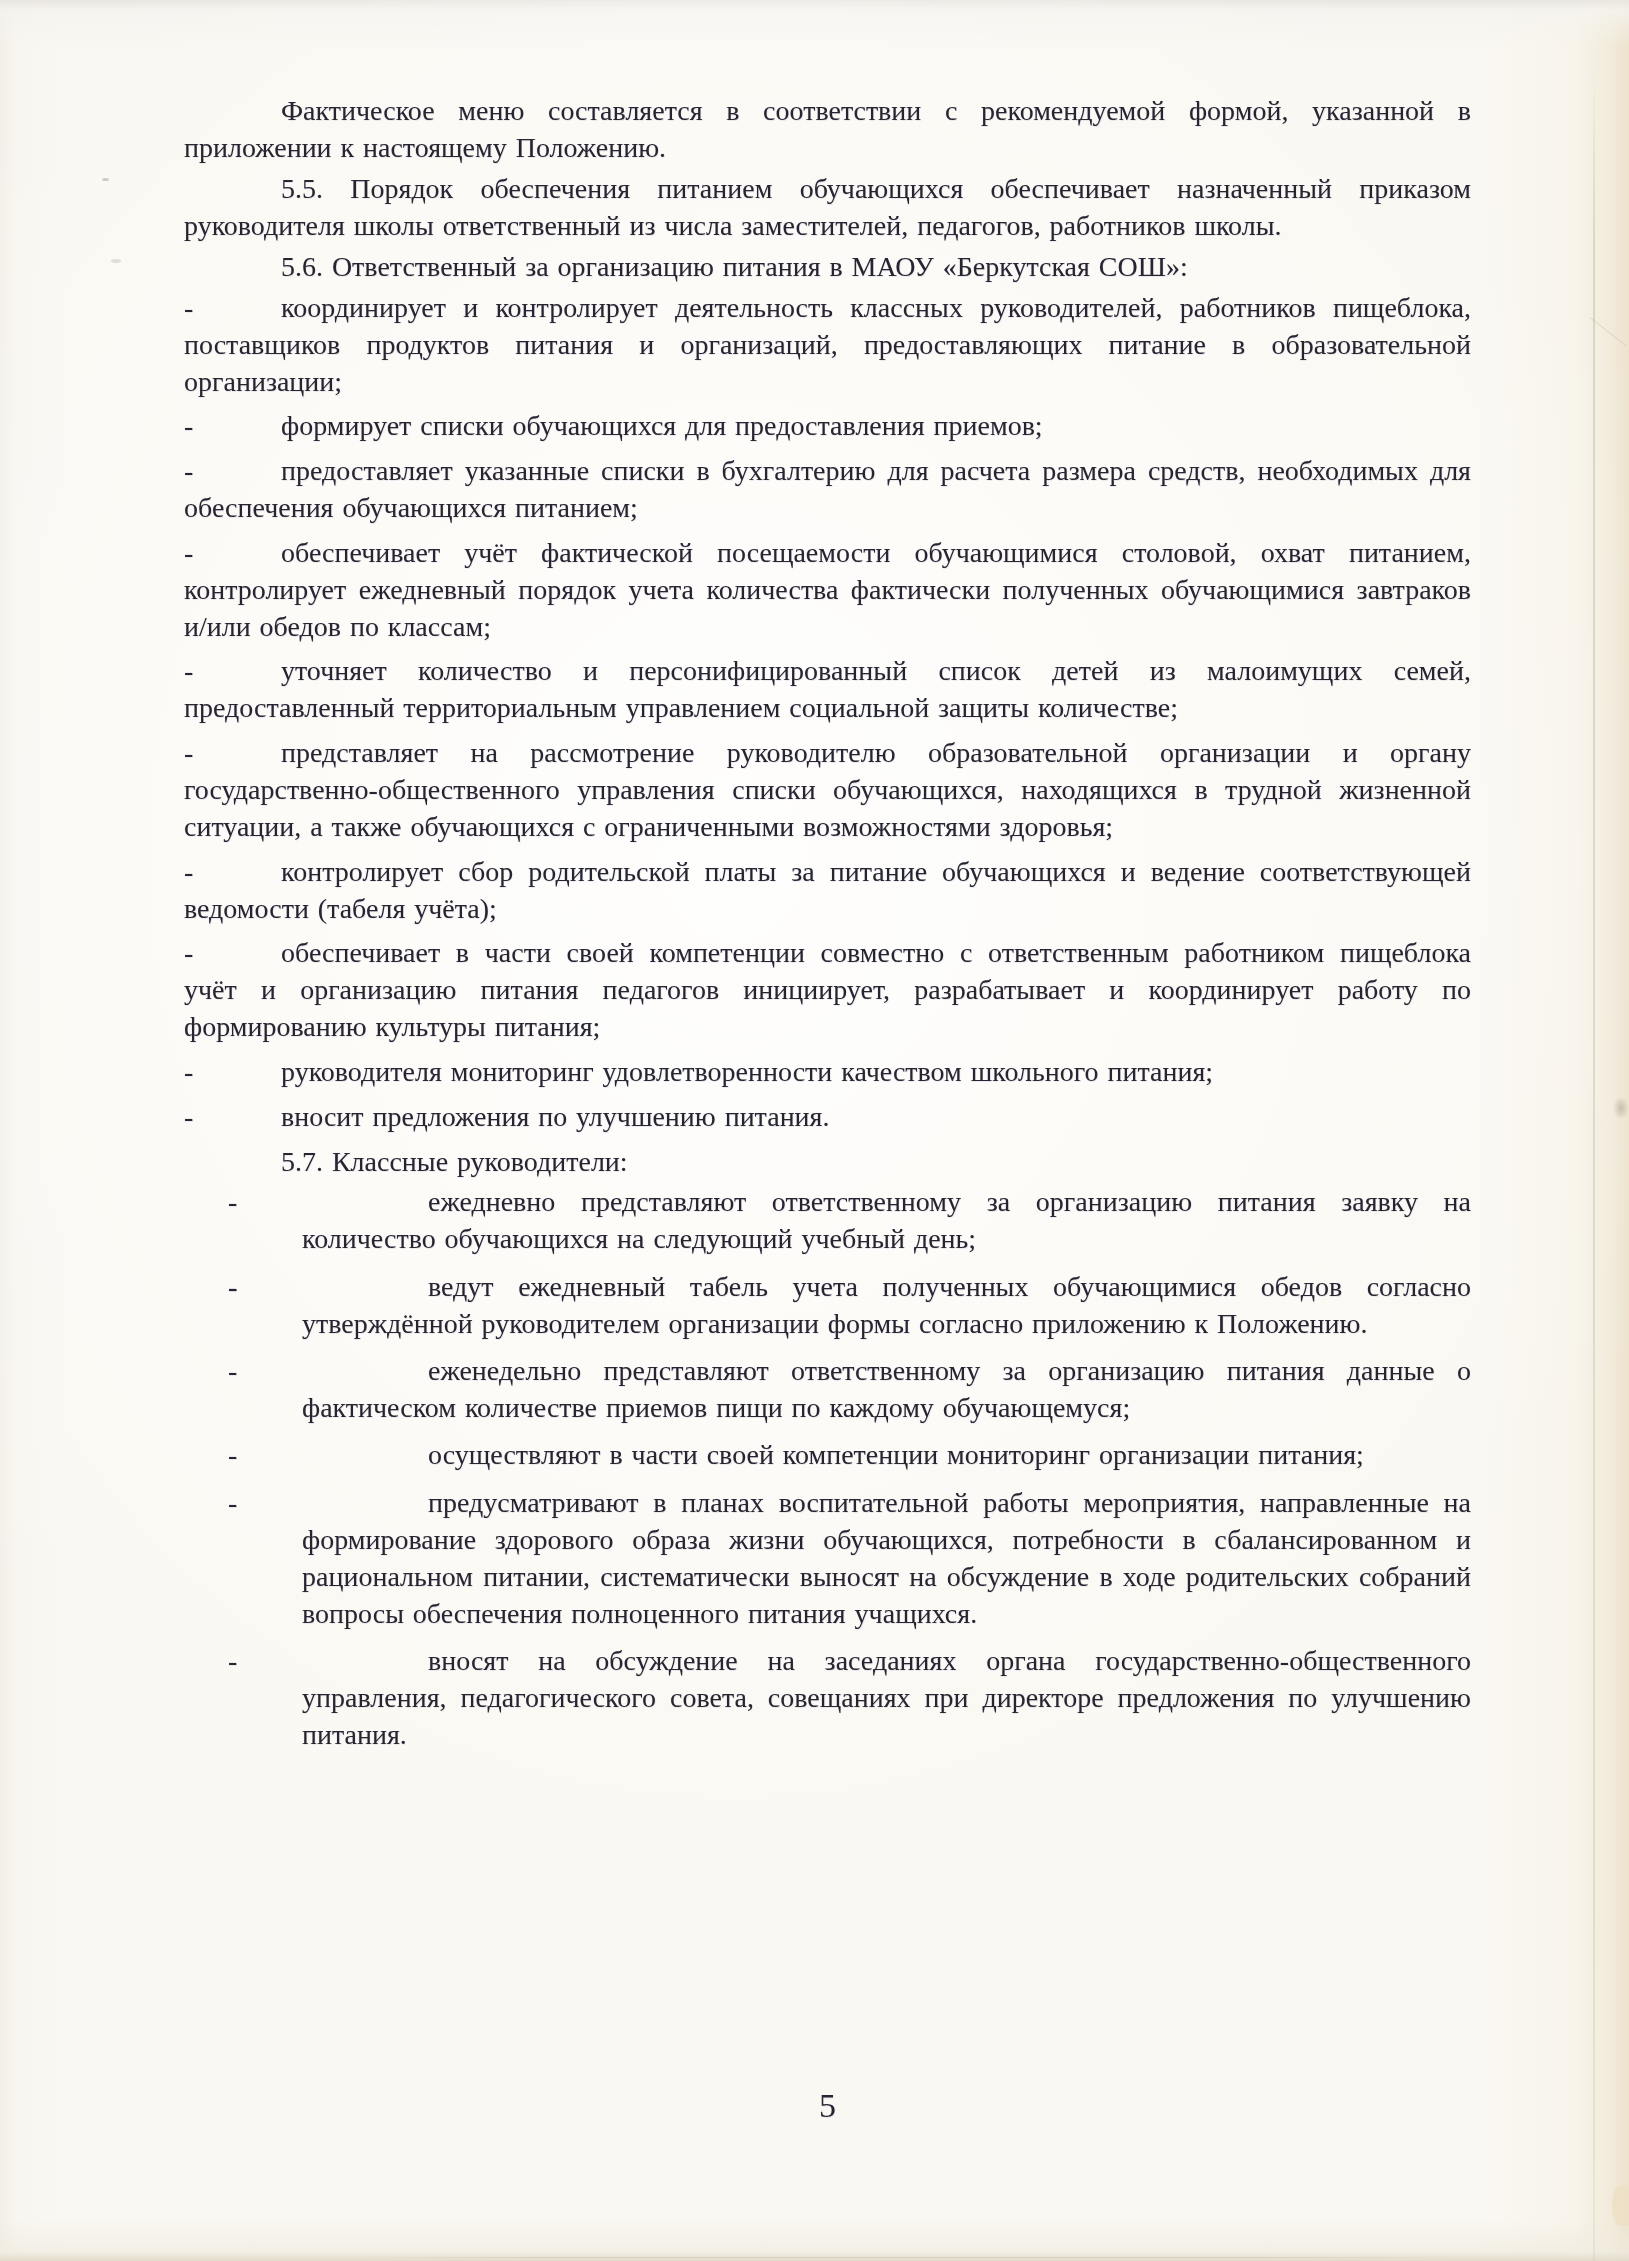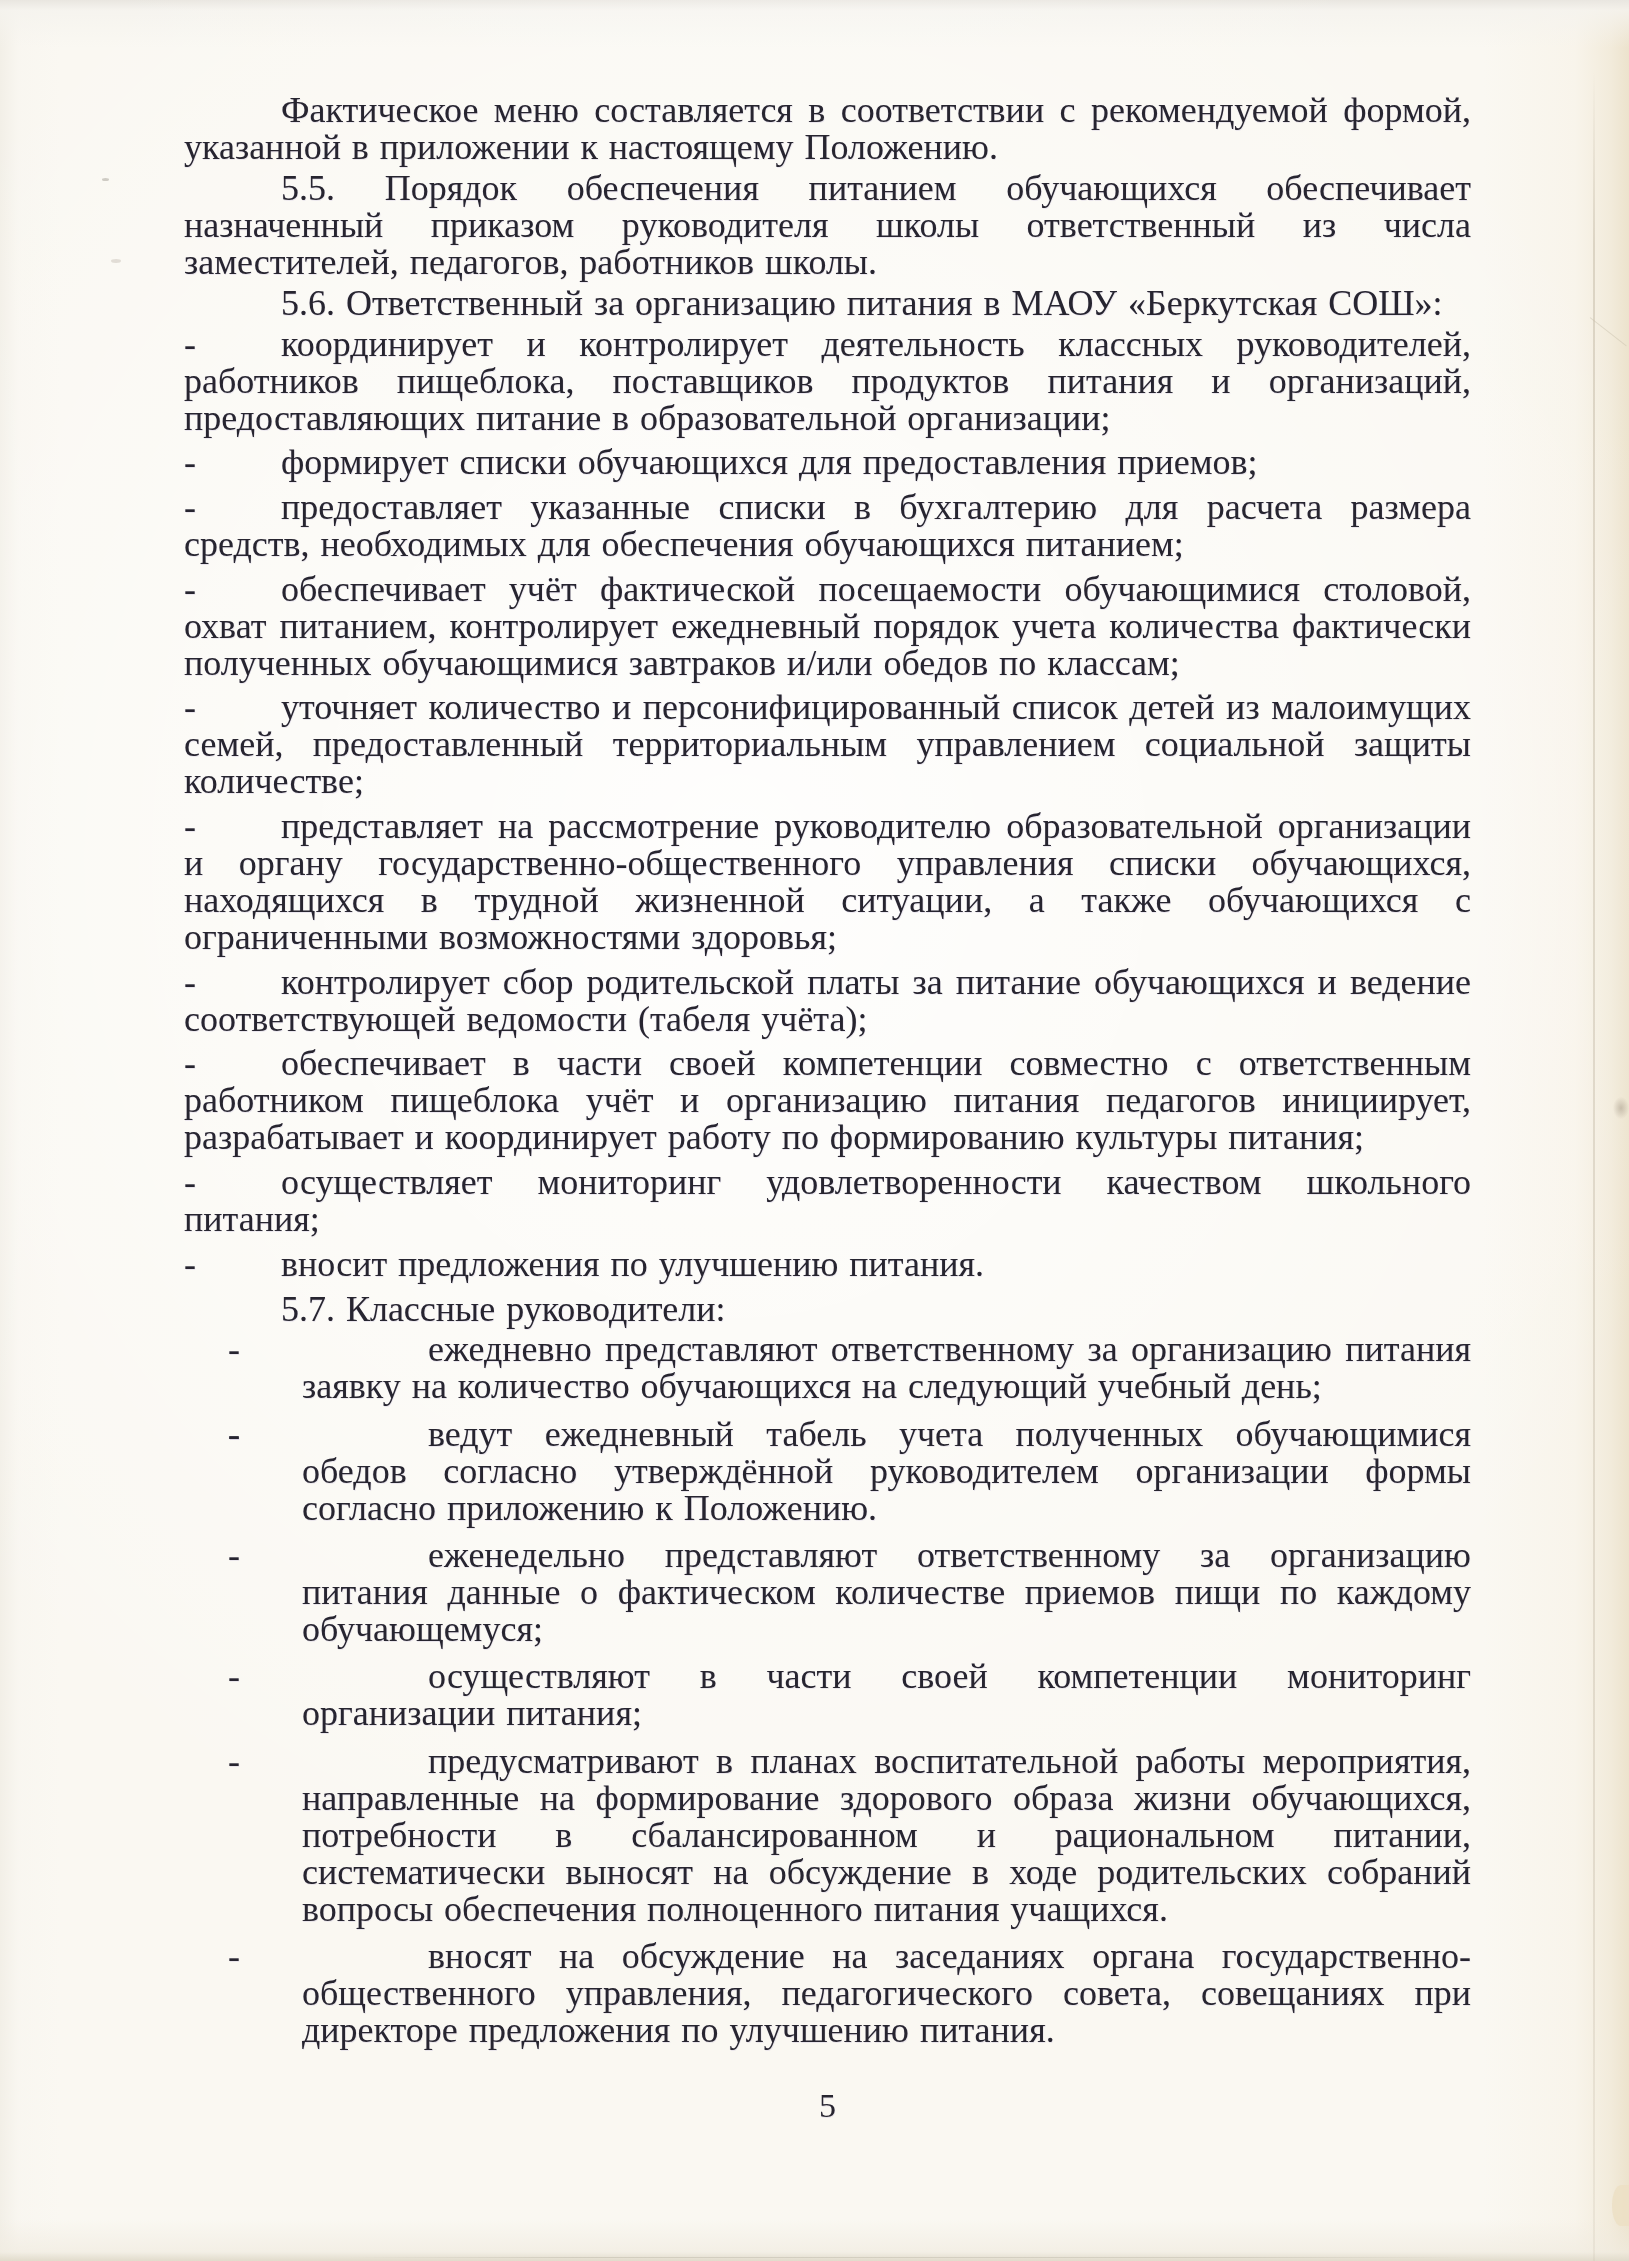--- a/index.html
+++ b/index.html
@@ -20,21 +20,21 @@
       linear-gradient(to top, #e1dbcb 0px, rgba(240,235,224,.7) 9px, rgba(250,248,243,0) 42px),
       linear-gradient(to left, var(--edge-cream) 0px, #f2ebdb 19.3px, rgba(248,243,233,.8) 55px, rgba(250,248,243,0) 148px),
       linear-gradient(to right, #f2efe7 0px, rgba(248,245,239,.6) 18px, rgba(250,248,243,0) 61px),
       var(--paper);
   }
   .text-block{
     position:absolute;
     left:184px;
     top:92px;
     width:1287px;
-    font-size:36px;
+    font-size:28px;
     line-height:37px;
     color:var(--ink);
     text-align:justify;
     word-spacing:1.9px;
     text-shadow:0.6px 0.6px 0 rgba(147,130,195,.16), -0.6px 0 0 rgba(147,130,195,.10);
   }
   .text-block p{margin:0 0 3.9px 0;}
   p.para{text-indent:97px;}
   p.item{position:relative;text-indent:97px;margin-bottom:7.7px;}
   p.item > .dash{position:absolute;left:0;top:0;text-indent:0;}
@@ -87,21 +87,21 @@
       <p class="para"><span>5.5. Порядок обеспечения питанием обучающихся обеспечивает назначенный приказом руководителя школы ответственный из числа заместителей, педагогов, работников школы.</span></p>
       <p class="para"><span>5.6. Ответственный за организацию питания в МАОУ «Беркутская СОШ»:</span></p>
       <p class="item"><span class="dash">-</span><span>координирует и контролирует деятельность классных руководителей, работников пищеблока, поставщиков продуктов питания и организаций, предоставляющих питание в образовательной организации;</span></p>
       <p class="item"><span class="dash">-</span><span>формирует списки обучающихся для предоставления приемов;</span></p>
       <p class="item"><span class="dash">-</span><span>предоставляет указанные списки в бухгалтерию для расчета размера средств, необходимых для обеспечения обучающихся питанием;</span></p>
       <p class="item"><span class="dash">-</span><span>обеспечивает учёт фактической посещаемости обучающимися столовой, охват питанием, контролирует ежедневный порядок учета количества фактически полученных обучающимися завтраков и/или обедов по классам;</span></p>
       <p class="item"><span class="dash">-</span><span>уточняет количество и персонифицированный список детей из малоимущих семей, предоставленный территориальным управлением социальной защиты количестве;</span></p>
       <p class="item"><span class="dash">-</span><span>представляет на рассмотрение руководителю образовательной организации и органу государственно-общественного управления списки обучающихся, находящихся в трудной жизненной ситуации, а также обучающихся с ограниченными возможностями здоровья;</span></p>
       <p class="item"><span class="dash">-</span><span>контролирует сбор родительской платы за питание обучающихся и ведение соответствующей ведомости (табеля учёта);</span></p>
       <p class="item"><span class="dash">-</span><span>обеспечивает в части своей компетенции совместно с ответственным работником пищеблока учёт и организацию питания педагогов инициирует, разрабатывает и координирует работу по формированию культуры питания;</span></p>
-      <p class="item"><span class="dash">-</span><span>осуществляет мониторинг удовлетворенности качеством школьного питания;</span></p>
+      <p class="item"><span class="dash">-</span><span>руководителя мониторинг удовлетворенности качеством школьного питания;</span></p>
       <p class="item"><span class="dash">-</span><span>вносит предложения по улучшению питания.</span></p>
       <p class="para"><span>5.7. Классные руководители:</span></p>
       <p class="subitem"><span class="dash">-</span><span>ежедневно представляют ответственному за организацию питания заявку на количество обучающихся на следующий учебный день;</span></p>
       <p class="subitem"><span class="dash">-</span></p>
       <p class="subitem"><span class="dash">-</span><span>ведут ежедневный табель учета полученных обучающимися обедов согласно утверждённой руководителем организации формы согласно приложению к Положению.</span></p>
       <p class="subitem"><span class="dash">-</span><span>еженедельно представляют ответственному за организацию питания данные о фактическом количестве приемов пищи по каждому обучающемуся;</span></p>
       <p class="subitem"><span class="dash">-</span><span>осуществляют в части своей компетенции мониторинг организации питания;</span></p>
       <p class="subitem"><span class="dash">-</span><span>предусматривают в планах воспитательной работы мероприятия, направленные на формирование здорового образа жизни обучающихся, потребности в сбалансированном и рациональном питании, систематически выносят на обсуждение в ходе родительских собраний вопросы обеспечения полноценного питания учащихся.</span></p>
       <p class="subitem"><span class="dash">-</span><span>вносят на обсуждение на заседаниях органа государственно-общественного управления, педагогического совета, совещаниях при директоре предложения по улучшению питания.</span></p>
     </div>

